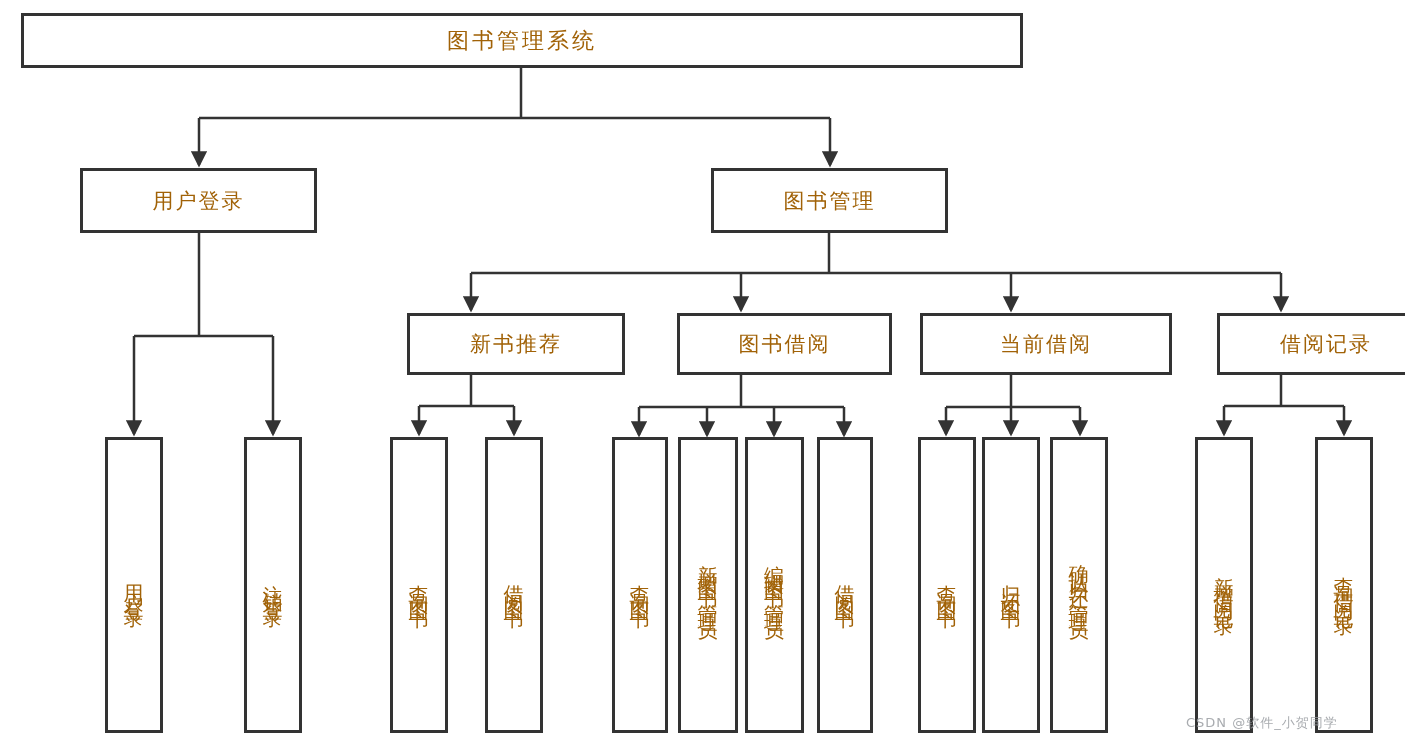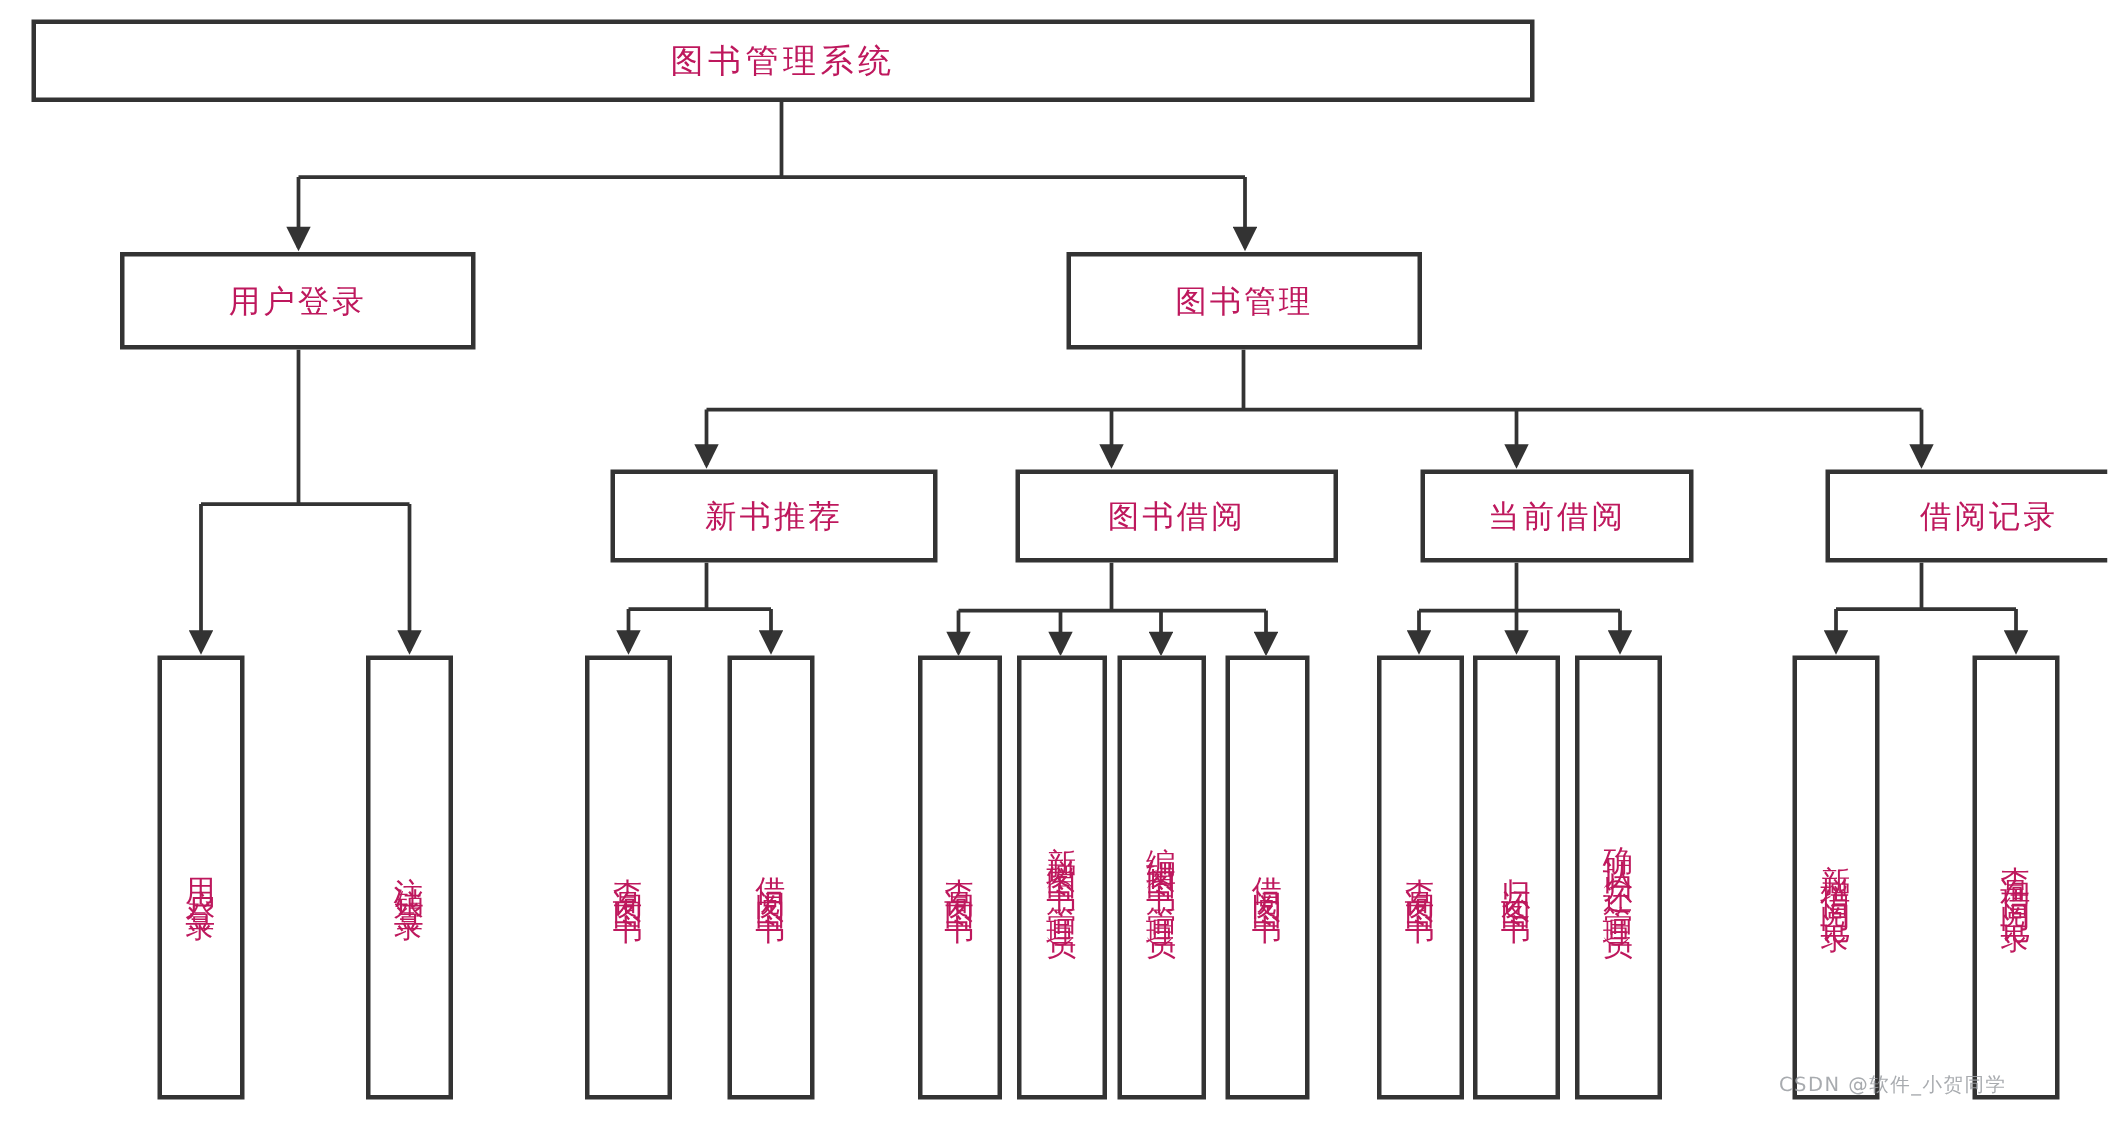--- a/index.html
+++ b/index.html
@@ -20,21 +20,21 @@
     left: 0;
     top: 0;
     width: 1405px;
     height: 747px;
   }
   .box {
     position: absolute;
     box-sizing: border-box;
     background: #ffffff;
     border: 3px solid #333333;
-    color: #be185d;
+    color: #a16207;
     display: flex;
     align-items: center;
     justify-content: center;
     text-align: center;
   }
   .root-box {
     left: 21px; top: 13px; width: 1002px; height: 55px;
     font-size: 22px; letter-spacing: 3px;
   }
   .h-box { font-size: 21px; letter-spacing: 2px; }
@@ -105,21 +105,21 @@
     <line x1="1344" y1="406" x2="1344" y2="434" stroke="#333333" stroke-width="2.5" marker-end="url(#arrow)"></line>
   </svg>
 
   <div class="box root-box">图书管理系统</div>
 
   <div class="box h-box lv2" style="left:80px;">用户登录</div>
   <div class="box h-box lv2" style="left:711px;">图书管理</div>
 
   <div class="box h-box lv3" style="left:362px; width:218px;">新书推荐</div>
   <div class="box h-box lv3" style="left:632px; width:215px;text-align:center;">图书借阅</div>
-  <div class="box h-box lv3" style="left:902px; width:182px;">当前借阅</div>
+  <div class="box h-box lv3" style="left:875px; width:252px;">当前借阅</div>
   <div class="box h-box lv3" style="left:1172px; width:218px;">借阅记录</div>
 
   <div class="box leaf" style="left:105px;">
     <span>用户登录</span>
   </div>
   <div class="box leaf" style="left:244px;">
     <span>注销登录</span>
   </div>
 
   <div class="box leaf" style="left:390px;">

